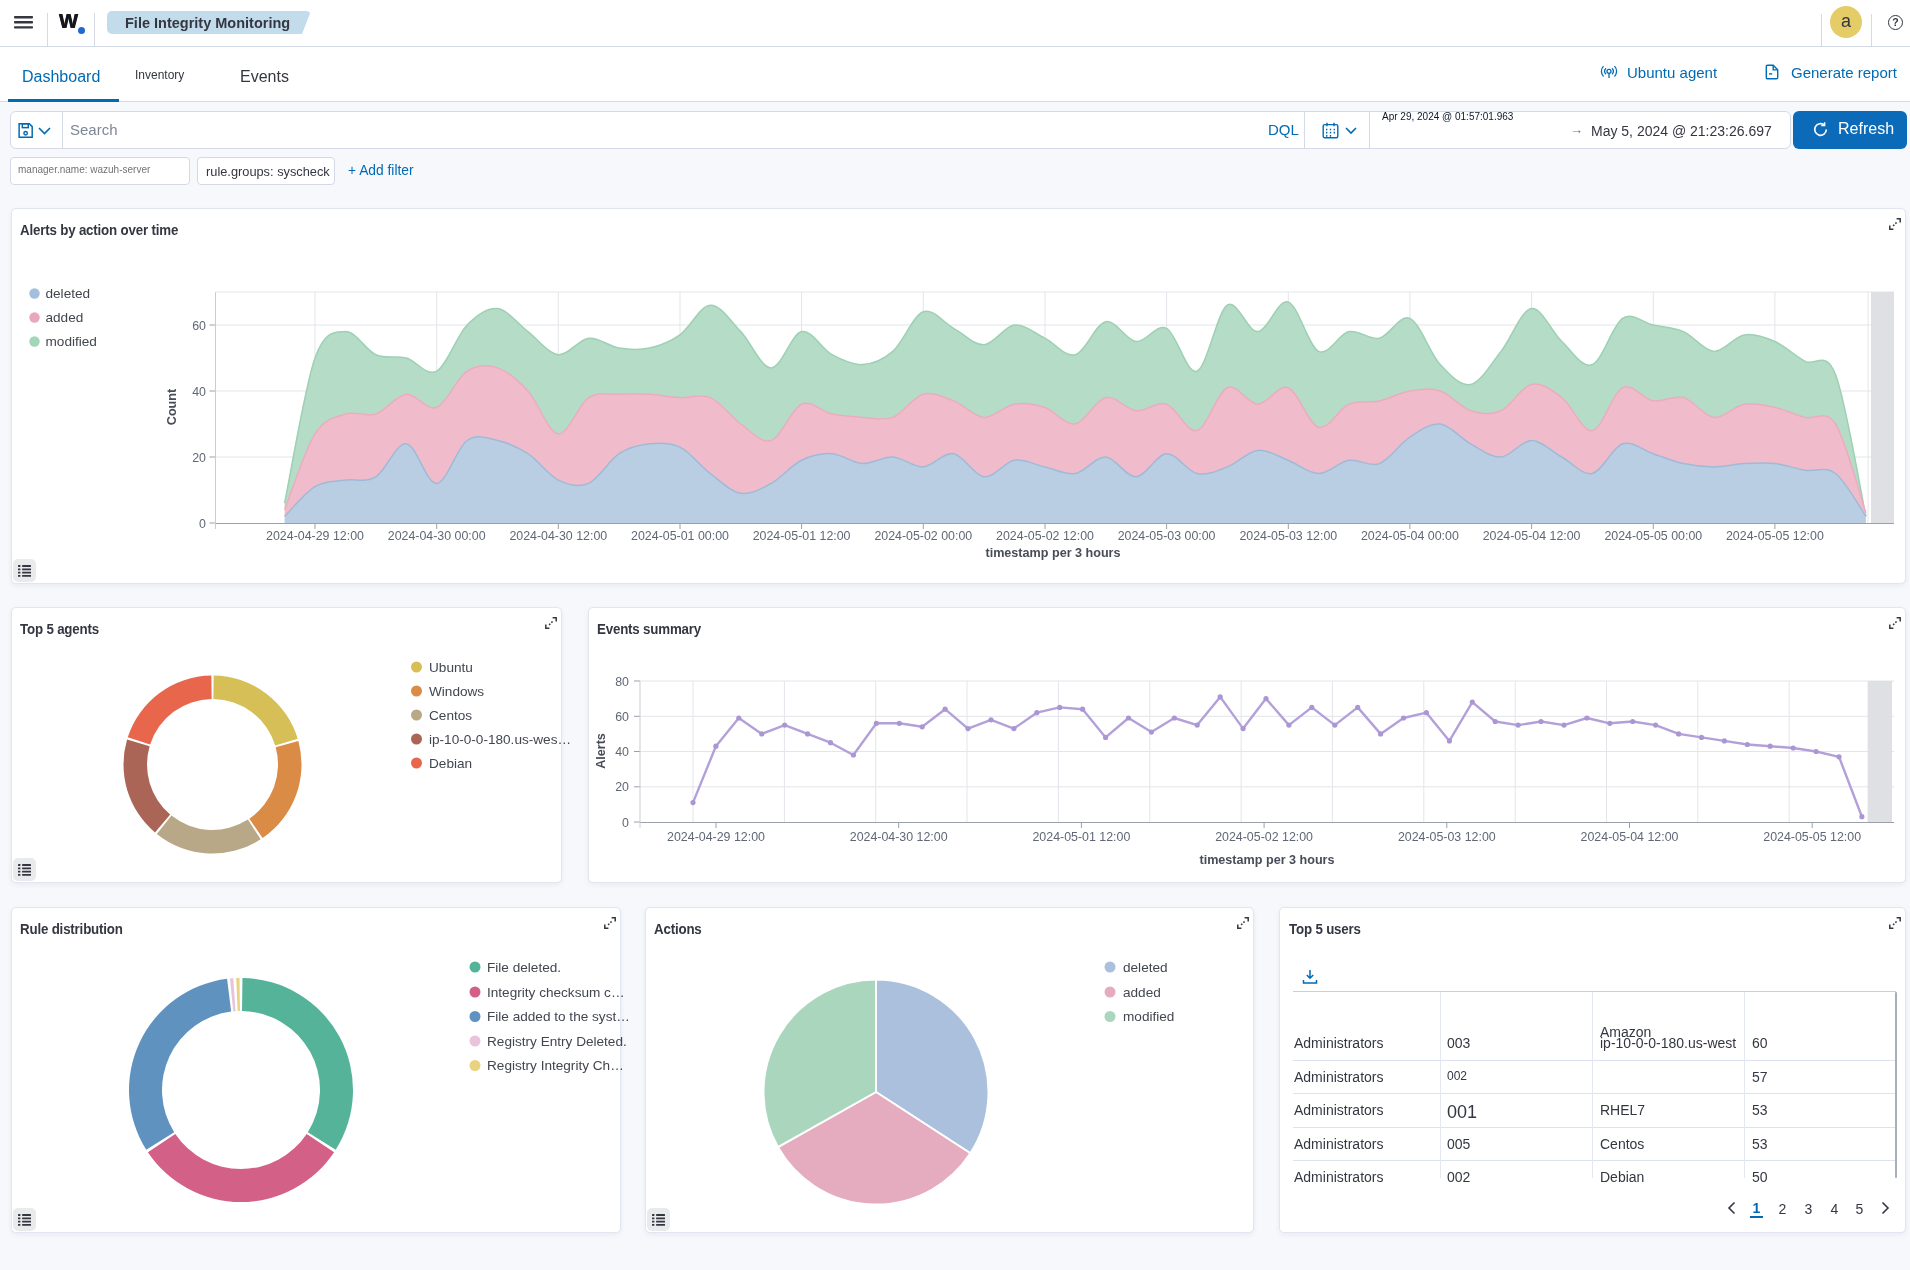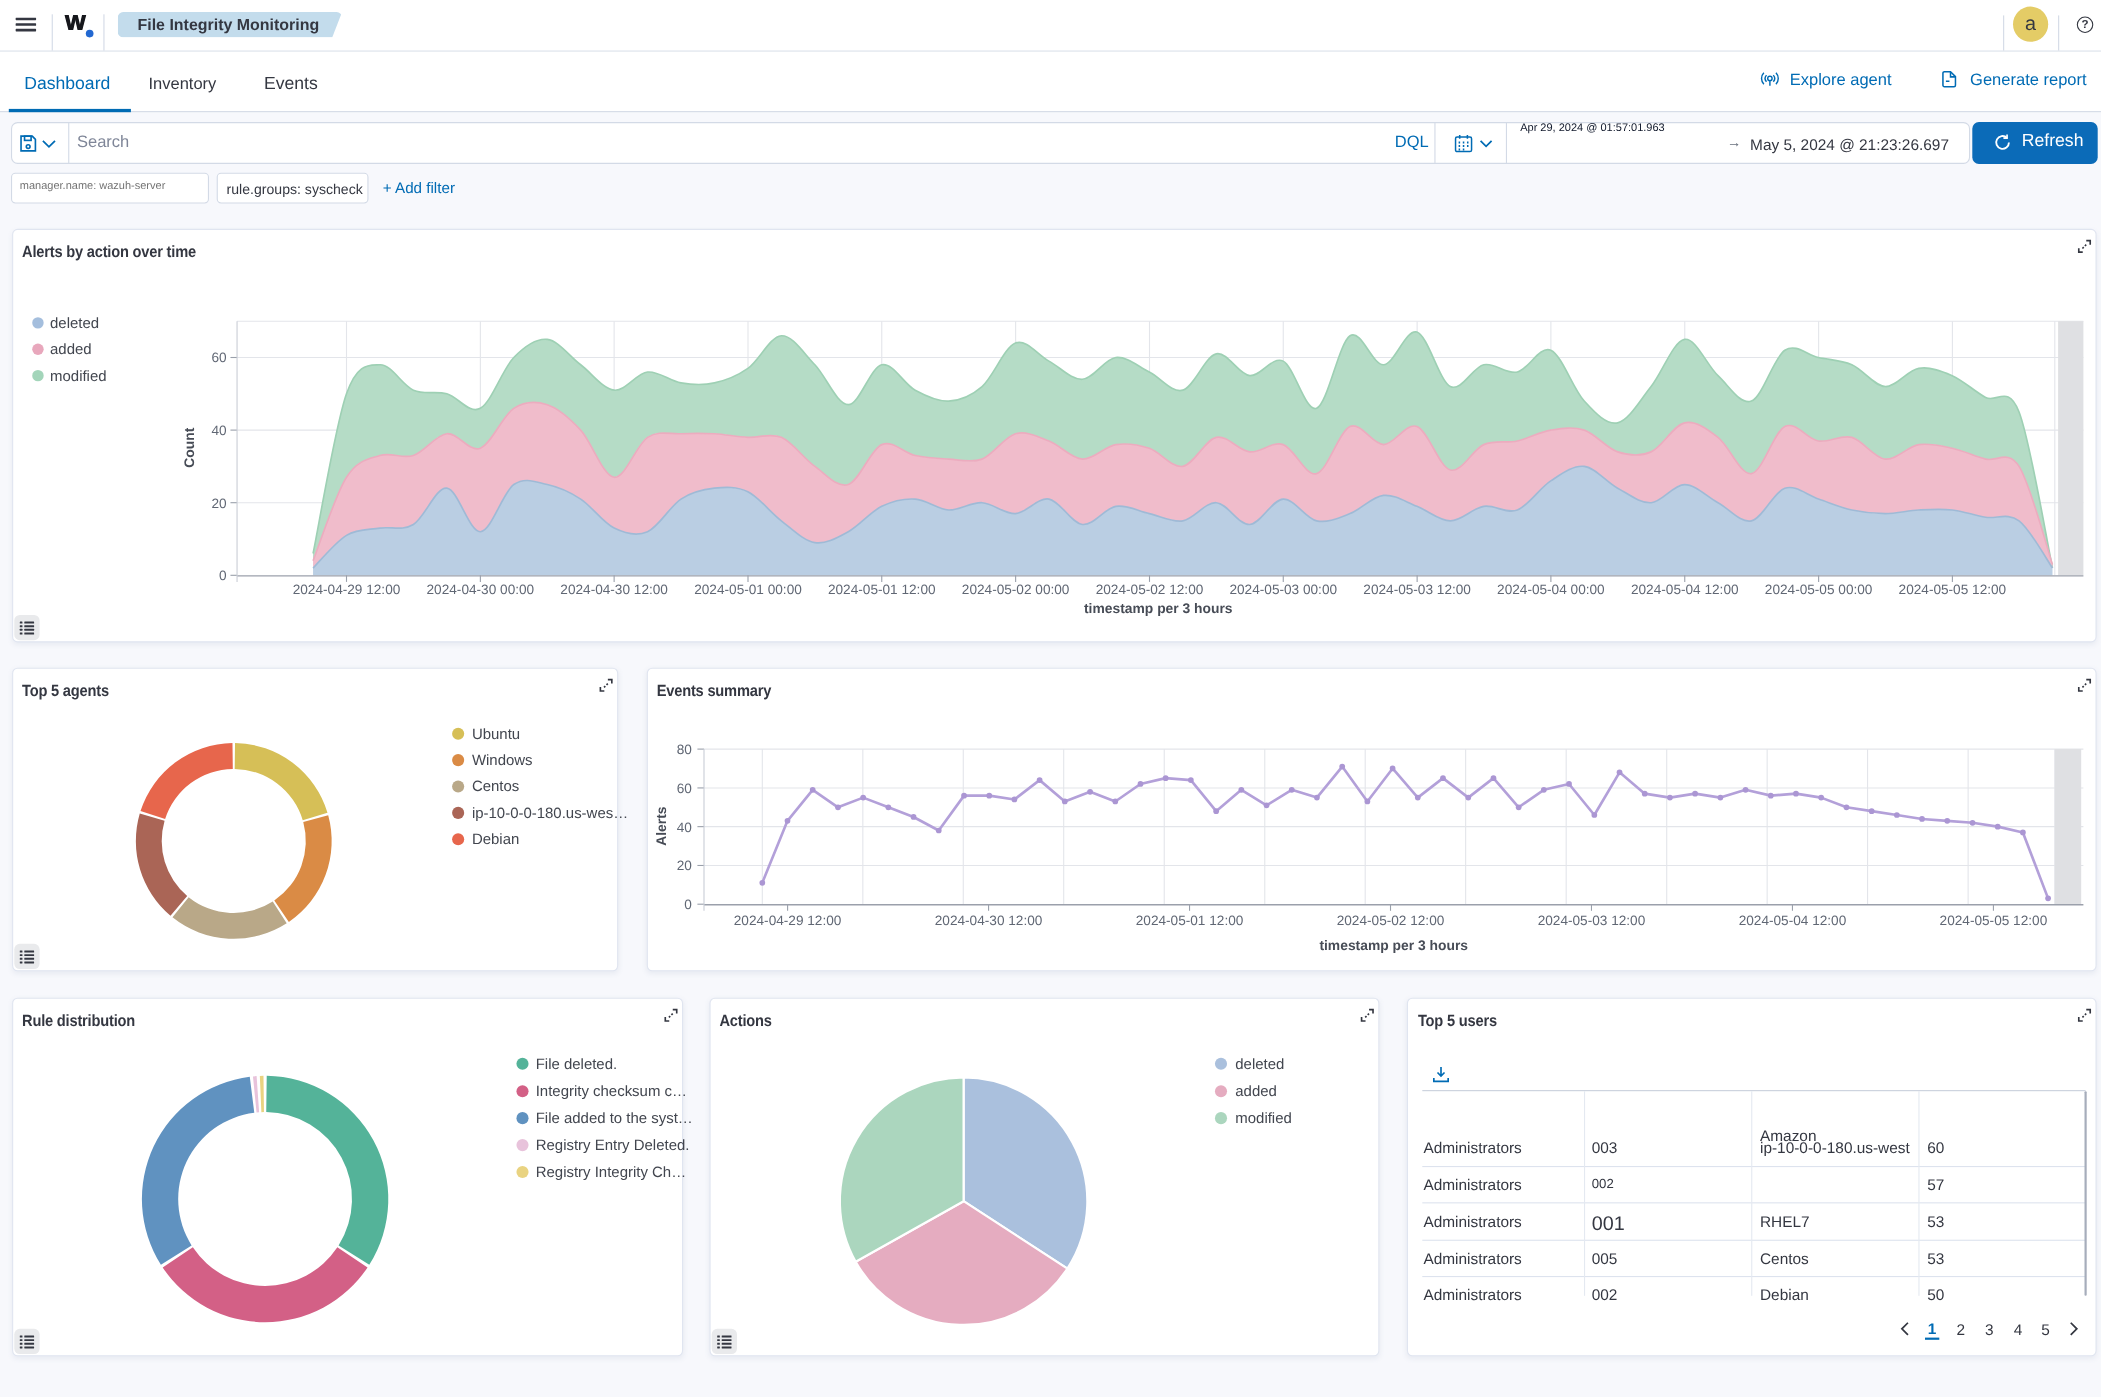--- a/index.html
+++ b/index.html
@@ -26,29 +26,29 @@
 <div class="abs" style="left:1821px;top:14px;width:1px;height:32px;background:#d3dae6"></div>
 <div class="abs" style="left:1830px;top:6px;width:32px;height:32px;border-radius:50%;background:#e4cc66"></div>
 <div class="abs" style="left:1830px;top:11px;width:32px;text-align:center;font-size:18px;color:#343741">a</div>
 <div class="abs" style="left:1871px;top:14px;width:1px;height:32px;background:#d3dae6"></div>
 <div class="abs" style="left:1888px;top:14.5px;width:15px;height:15px;border:1.6px solid #343741;border-radius:50%"></div>
 <div class="abs" style="left:1888px;top:16px;width:15px;text-align:center;font-size:10.5px;font-weight:700;color:#343741">?</div>
 
 <div class="abs" style="left:0;top:47px;width:1910px;height:55px;background:#fff;border-bottom:1px solid #d3dae6"></div>
 <div class="abs" style="left:22px;top:68px;font-size:16px;color:#006BB4;font-weight:500">Dashboard</div>
 <div class="abs" style="left:8px;top:99px;width:111px;height:2.5px;background:#006BB4"></div>
-<div class="abs" style="left:135px;top:68px;font-size:15px;color:#343741">Inventory</div>
+<div class="abs" style="left:135px;top:68px;font-size:12px;color:#343741">Inventory</div>
 <div class="abs" style="left:240px;top:68px;font-size:16px;color:#343741">Events</div>
 <svg class="abs" style="left:1600px;top:64px" width="18" height="17" viewBox="0 0 18 17" fill="none" stroke="#006BB4" stroke-width="1.3">
 <circle cx="9" cy="7.3" r="2"></circle>
 <path d="M9 9.3 V14"></path>
 <path d="M5.9 10.3 A4.5 4.5 0 0 1 5.9 4.3 M12.1 4.3 A4.5 4.5 0 0 1 12.1 10.3"></path>
 <path d="M3.5 12.5 A7.5 7.5 0 0 1 3.5 2.1 M14.5 2.1 A7.5 7.5 0 0 1 14.5 12.5"></path>
 </svg>
-<div class="abs" style="left:1627px;top:64px;font-size:15px;color:#006BB4">Explore agent</div>
+<div class="abs" style="left:1627px;top:64px;font-size:15px;color:#006BB4">Ubuntu agent</div>
 <svg class="abs" style="left:1765px;top:64px" width="14" height="16" viewBox="0 0 14 16" fill="none" stroke="#006BB4" stroke-width="1.4">
 <path d="M1.3 2.5 A1.3 1.3 0 0 1 2.6 1.2 H8.2 L12.7 5.7 V13.5 A1.3 1.3 0 0 1 11.4 14.8 H2.6 A1.3 1.3 0 0 1 1.3 13.5 Z"></path>
 <path d="M8.2 1.4 V5.9 H12.6"></path>
 <path d="M4 9.9 H7.2"></path>
 </svg>
 <div class="abs" style="left:1791px;top:64px;font-size:15px;color:#006BB4">Generate report</div>
 
 <div class="abs" style="left:10px;top:111px;width:1781px;height:38px;background:#fff;border:1px solid #d3dae6;border-radius:6px"></div>
 <div class="abs" style="left:62px;top:111px;width:1px;height:38px;background:#d3dae6"></div>
 <div class="abs" style="left:1304px;top:111px;width:1px;height:38px;background:#d3dae6"></div>

